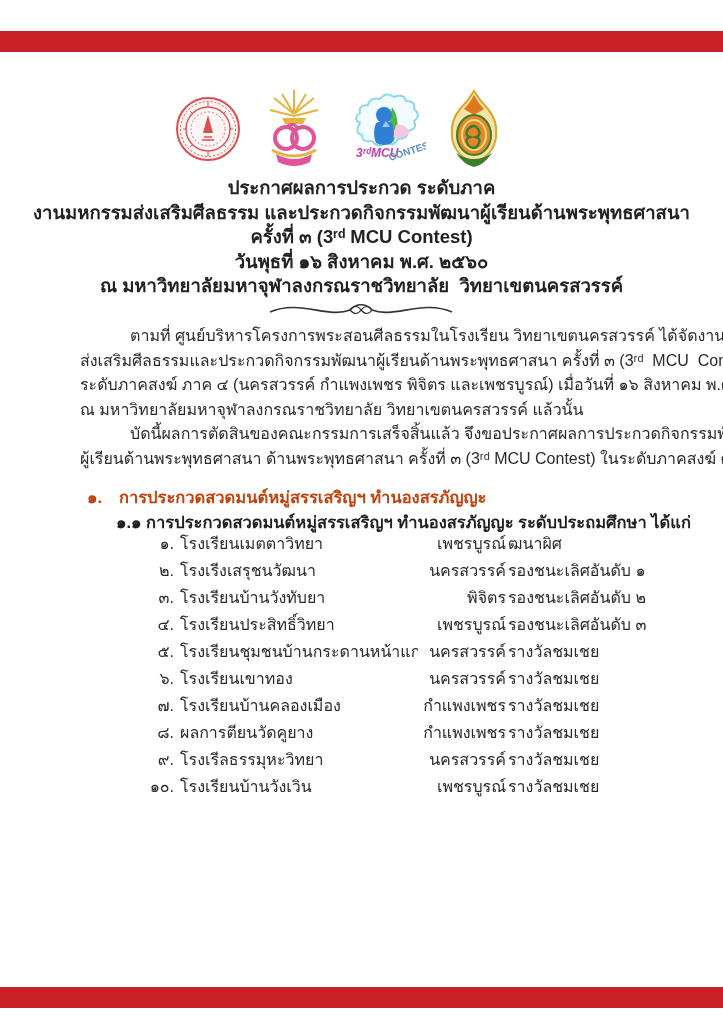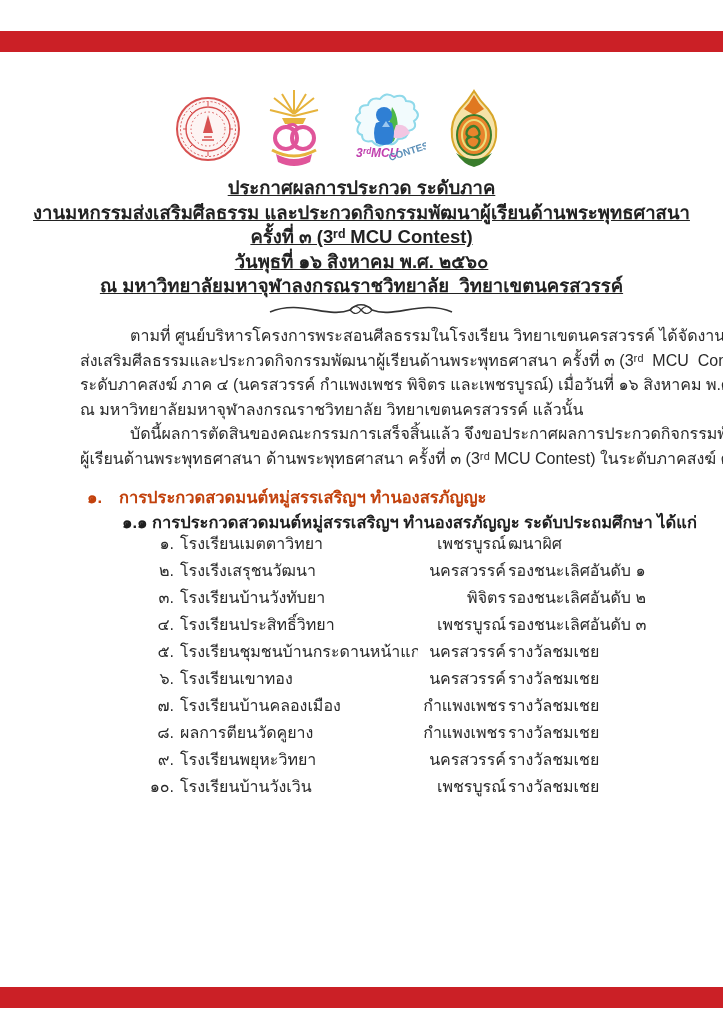--- a/index.html
+++ b/index.html
@@ -6,30 +6,30 @@
   .page{position:relative;width:723px;height:1024px;background:#ffffff;overflow:hidden;
         font-family:"Liberation Sans","DejaVu Sans",sans-serif;color:#2a2a2a;}
   .bar{position:absolute;left:0;width:723px;height:21px;background:#cb2026;}
   .bar.top{top:31px;}
   .bar.bottom{top:987px;}
   .logo-row{position:absolute;top:84px;left:0;width:659px;height:90px;
             display:flex;justify-content:center;align-items:center;gap:20px;padding-left:8px;}
   .logo-row svg{display:block;}
   .title-block{position:absolute;top:176px;left:0;width:723px;text-align:center;
                font-weight:bold;font-size:18.5px;line-height:24.6px;color:#222;}
-  .title-line{white-space:pre;text-decoration:underline;}
+  .title-line{white-space:pre;}
   .flourish{position:absolute;top:299px;left:266px;}
   .para{position:absolute;left:80px;width:566px;font-size:16px;line-height:24.6px;}
   .para .line{white-space:pre;height:24.6px;overflow:visible;}
   .para .indent{padding-left:50px;}
   #para1{top:324px;}
   #para2{top:422px;}
   .heading{position:absolute;left:87px;top:484px;font-weight:bold;font-size:16.5px;color:#c2410c;}
   .heading .h-no{display:inline-block;min-width:16px;margin-right:16px;}
-  .subheading{position:absolute;left:122px;top:509px;font-weight:bold;font-size:16.5px;color:#1f1f1f;}
+  .subheading{position:absolute;left:116px;top:509px;font-weight:bold;font-size:16.5px;color:#1f1f1f;}
   .results{position:absolute;top:531px;left:134px;width:528px;font-size:16px;}
   .r-row{display:flex;height:27px;align-items:flex-start;}
   .r-no{width:40px;text-align:right;flex:0 0 auto;}
   .r-school{width:238px;padding-left:6px;flex:0 0 auto;white-space:nowrap;overflow:hidden;}
   .r-prov{width:88px;flex:0 0 auto;white-space:nowrap;text-align:right;}
   .r-award{flex:1;padding-left:2px;white-space:nowrap;}
 </style>
 </head>
 <body>
 
@@ -160,21 +160,21 @@
       <span class="r-award">รางวัลชมเชย</span>
     </div>
     <div class="r-row">
       <span class="r-no">๘.</span>
       <span class="r-school">ผลการตียนวัดคูยาง</span>
       <span class="r-prov">กำแพงเพชร</span>
       <span class="r-award">รางวัลชมเชย</span>
     </div>
     <div class="r-row">
       <span class="r-no">๙.</span>
-      <span class="r-school">โรงเรียนพยุหะวิทยา</span>
+      <span class="r-school">โรงเรีลธรรมุหะวิทยา</span>
       <span class="r-prov">นครสวรรค์</span>
       <span class="r-award">รางวัลชมเชย</span>
     </div>
     <div class="r-row">
       <span class="r-no">๑๐.</span>
       <span class="r-school">โรงเรียนบ้านวังเวิน</span>
       <span class="r-prov">เพชรบูรณ์</span>
       <span class="r-award">รางวัลชมเชย</span>
     </div>
   </div>

